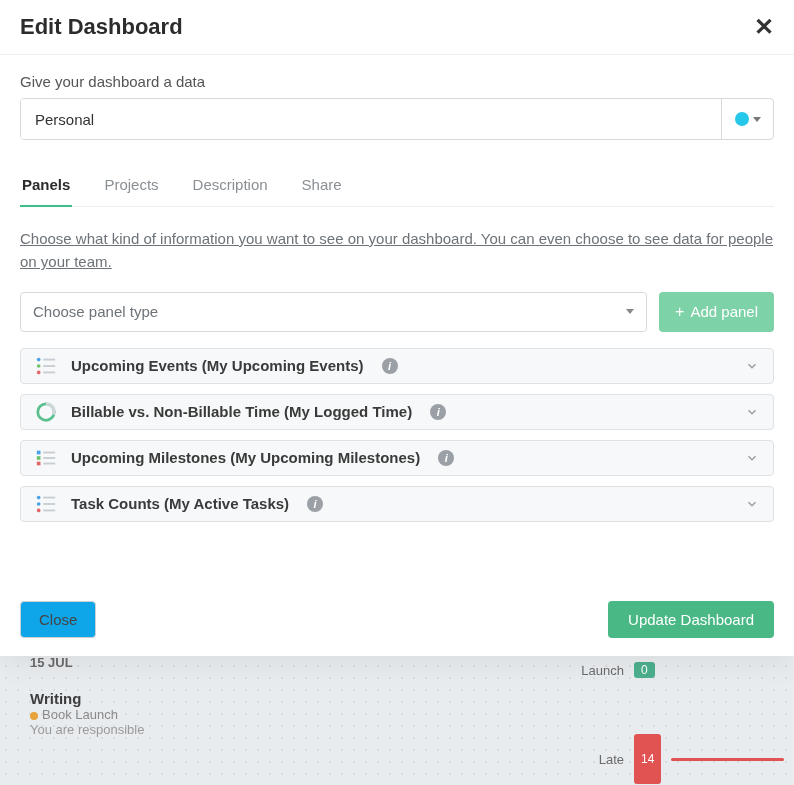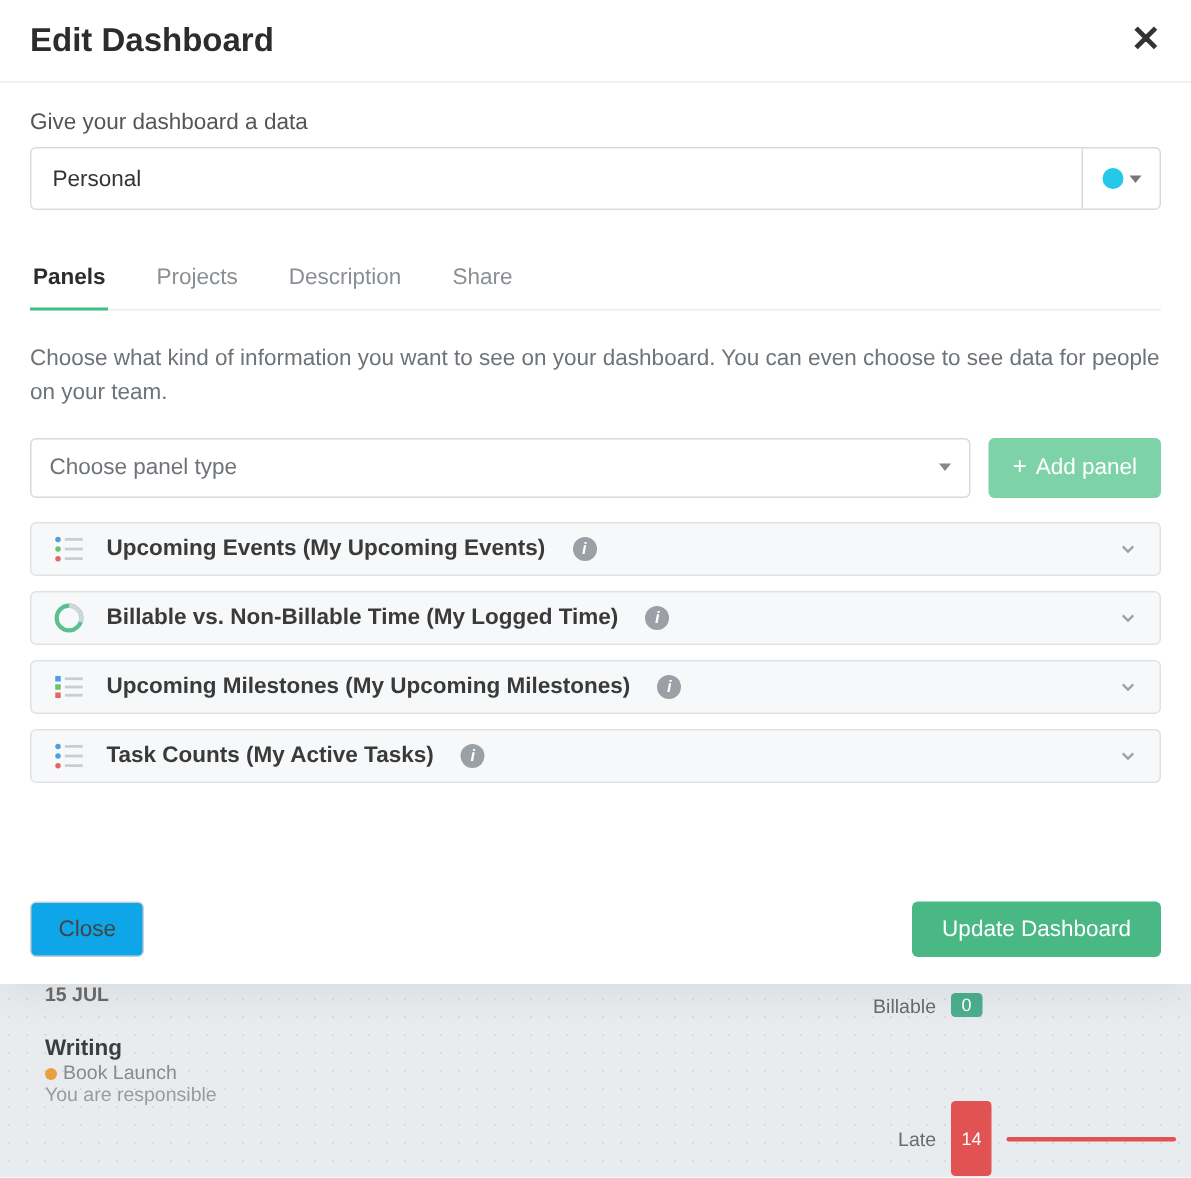--- a/index.html
+++ b/index.html
@@ -61,21 +61,21 @@
 .color-dot { width: 14px; height: 14px; border-radius: 50%; background: #25c8e8; }
 .caret { border-left: 4px solid transparent; border-right: 4px solid transparent; border-top: 5px solid #777; }
 
 .tabs { display: flex; gap: 30px; margin-top: 28px; border-bottom: 1px solid #eceeef; }
 .tab {
   font-size: 15px; color: #8a8f94; padding: 8px 2px 12px; cursor: pointer;
   border-bottom: 2px solid transparent; margin-bottom: -1px;
 }
 .tab.active { color: #2c2c2c; font-weight: 600; border-bottom-color: #3bbf87; }
 
-.tab-desc { font-size: 15px; color: #6d7378; margin-top: 20px; line-height: 1.55; }
+.tab-desc { font-size: 15px; color: #6d7378; margin-top: 20px; line-height: 1.55; text-decoration: underline; }
 
 .panel-add-row { display: flex; gap: 12px; margin-top: 18px; }
 .panel-select {
   flex: 1; border: 1px solid #d7dadd; border-radius: 4px; height: 40px;
   display: flex; align-items: center; justify-content: space-between;
   padding: 0 12px; font-size: 15px; color: #6d7378; cursor: pointer;
 }
 .panel-select .caret { border-top-color: #888; }
 .add-panel-btn {
   background: #7ed2a7; color: #fff; border: none; border-radius: 4px;
@@ -126,21 +126,21 @@
         <div class="bg-proj">
           <span class="bg-dot"></span><span>Book Launch</span>
         </div>
         <div class="bg-sub">You are responsible</div>
       </div>
     </div>
   </div>
 
   <div class="bg-stats">
     <div class="bg-stat-row">
-      <span class="bg-stat-label">Billable</span>
+      <span class="bg-stat-label">Launch</span>
       <span class="bg-badge-g">0</span>
     </div>
     <div class="bg-stat-row">
       <span class="bg-stat-label">Late</span>
       <span class="bg-badge-r">14</span>
       <span class="bg-bar"></span>
     </div>
   </div>
 </div>
 

